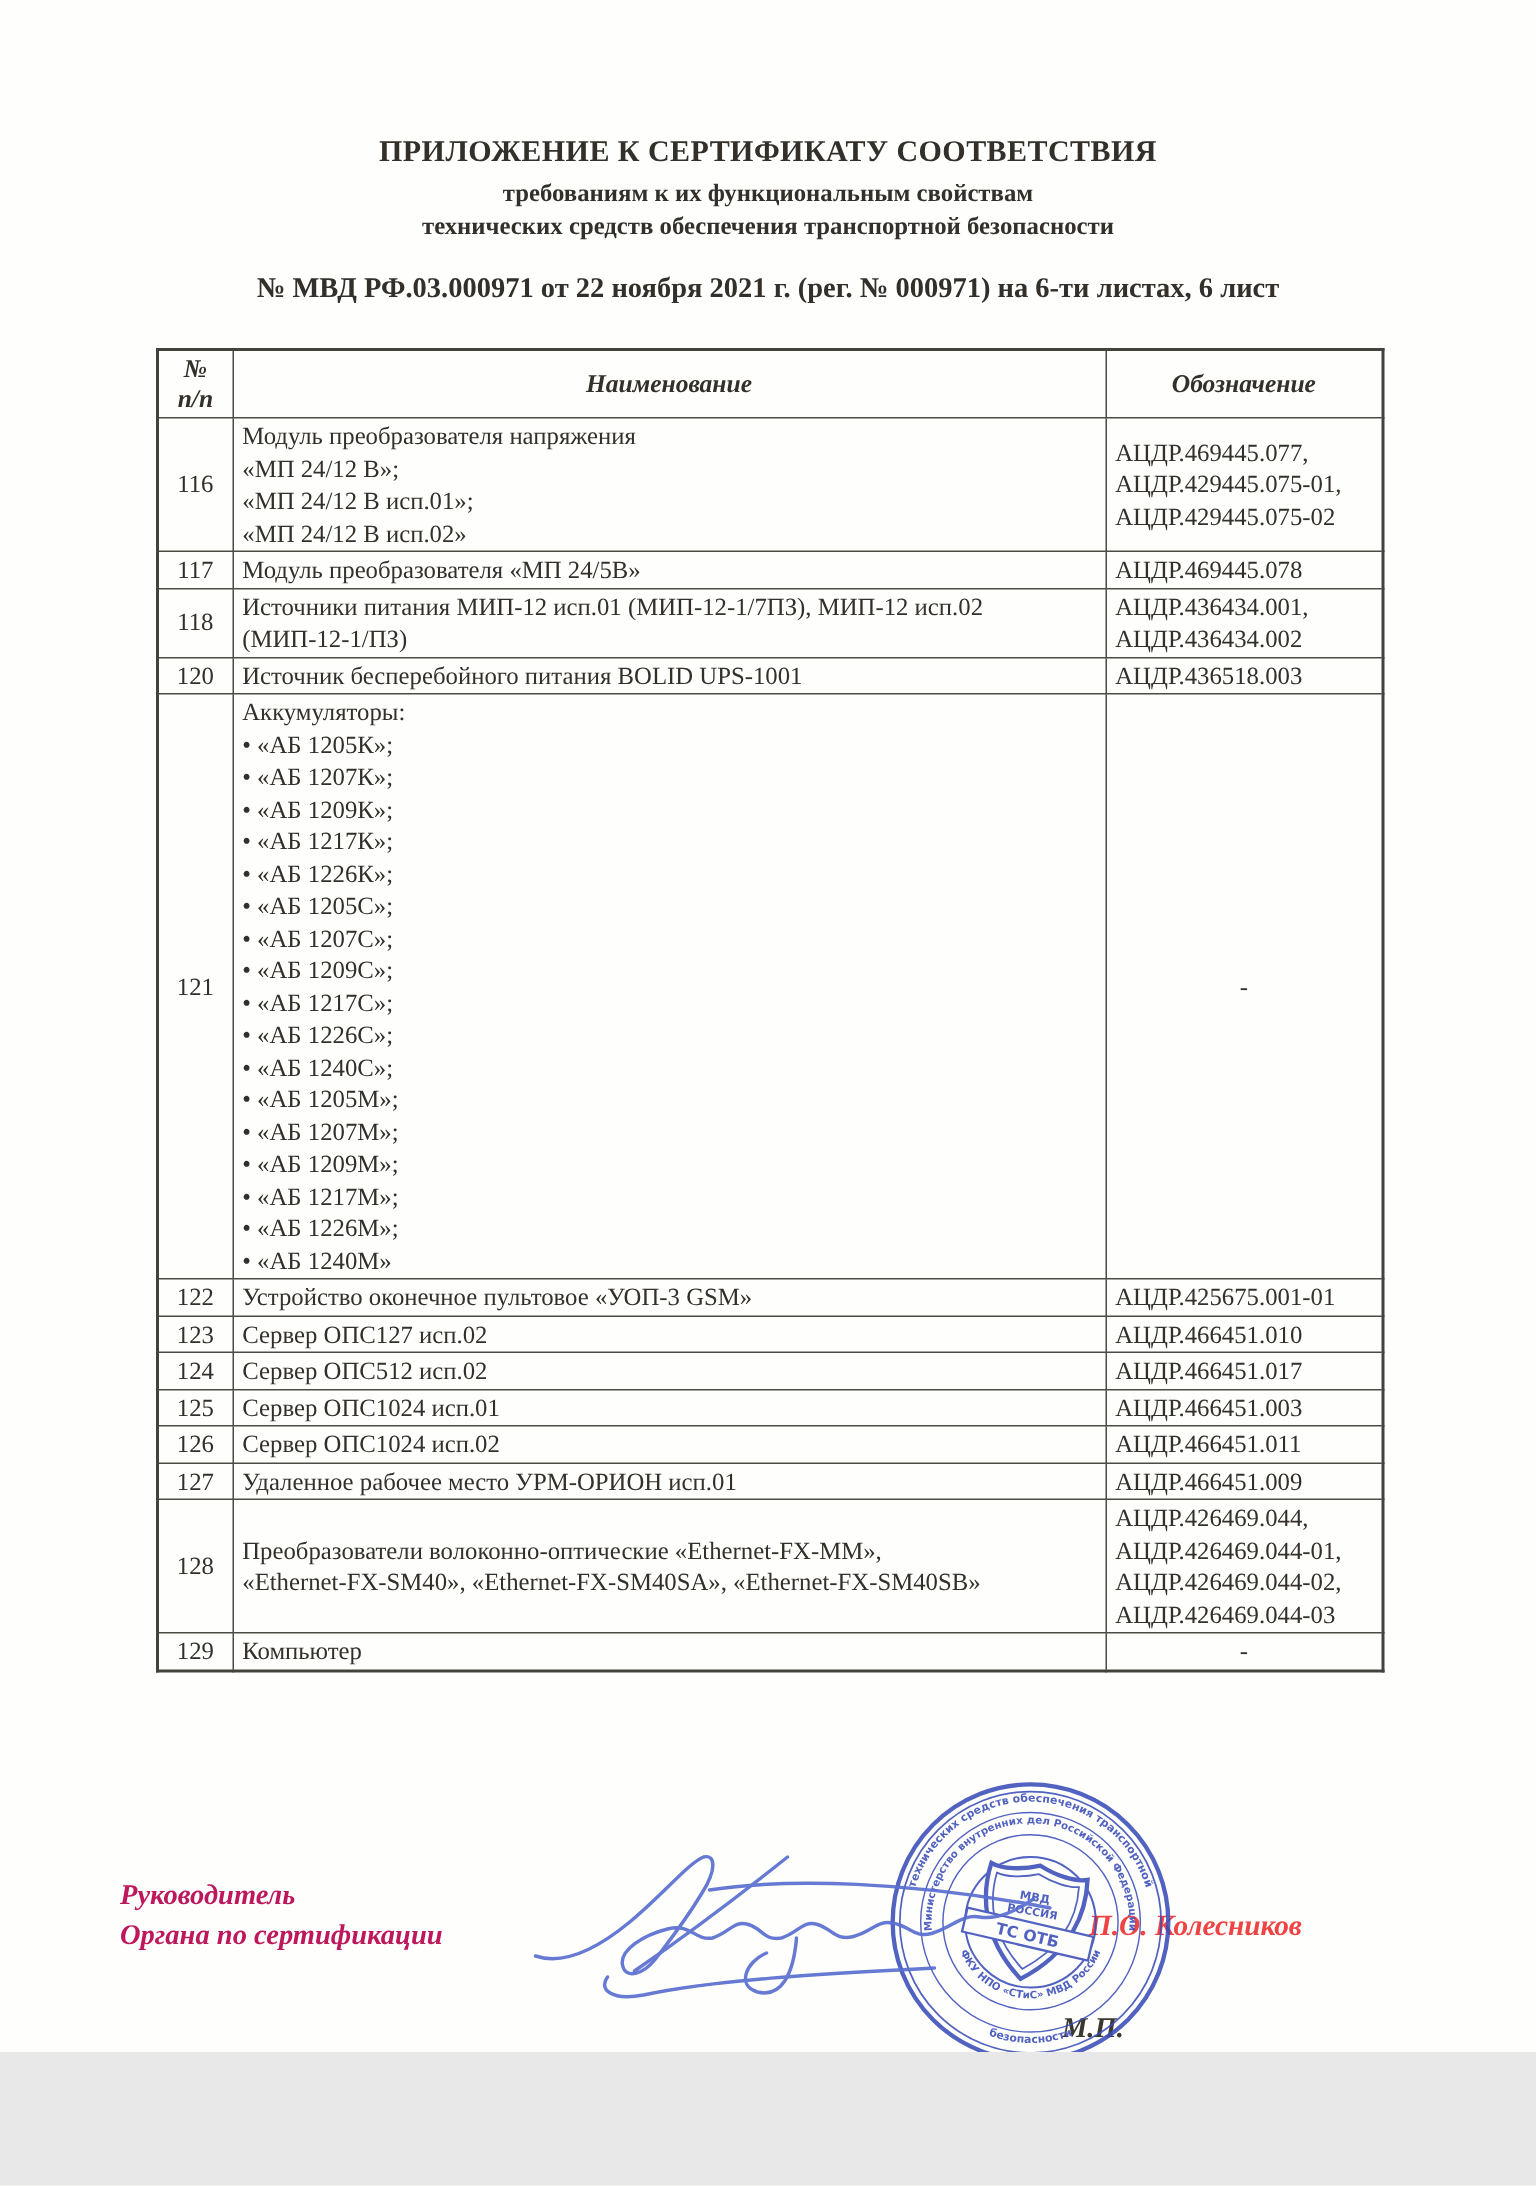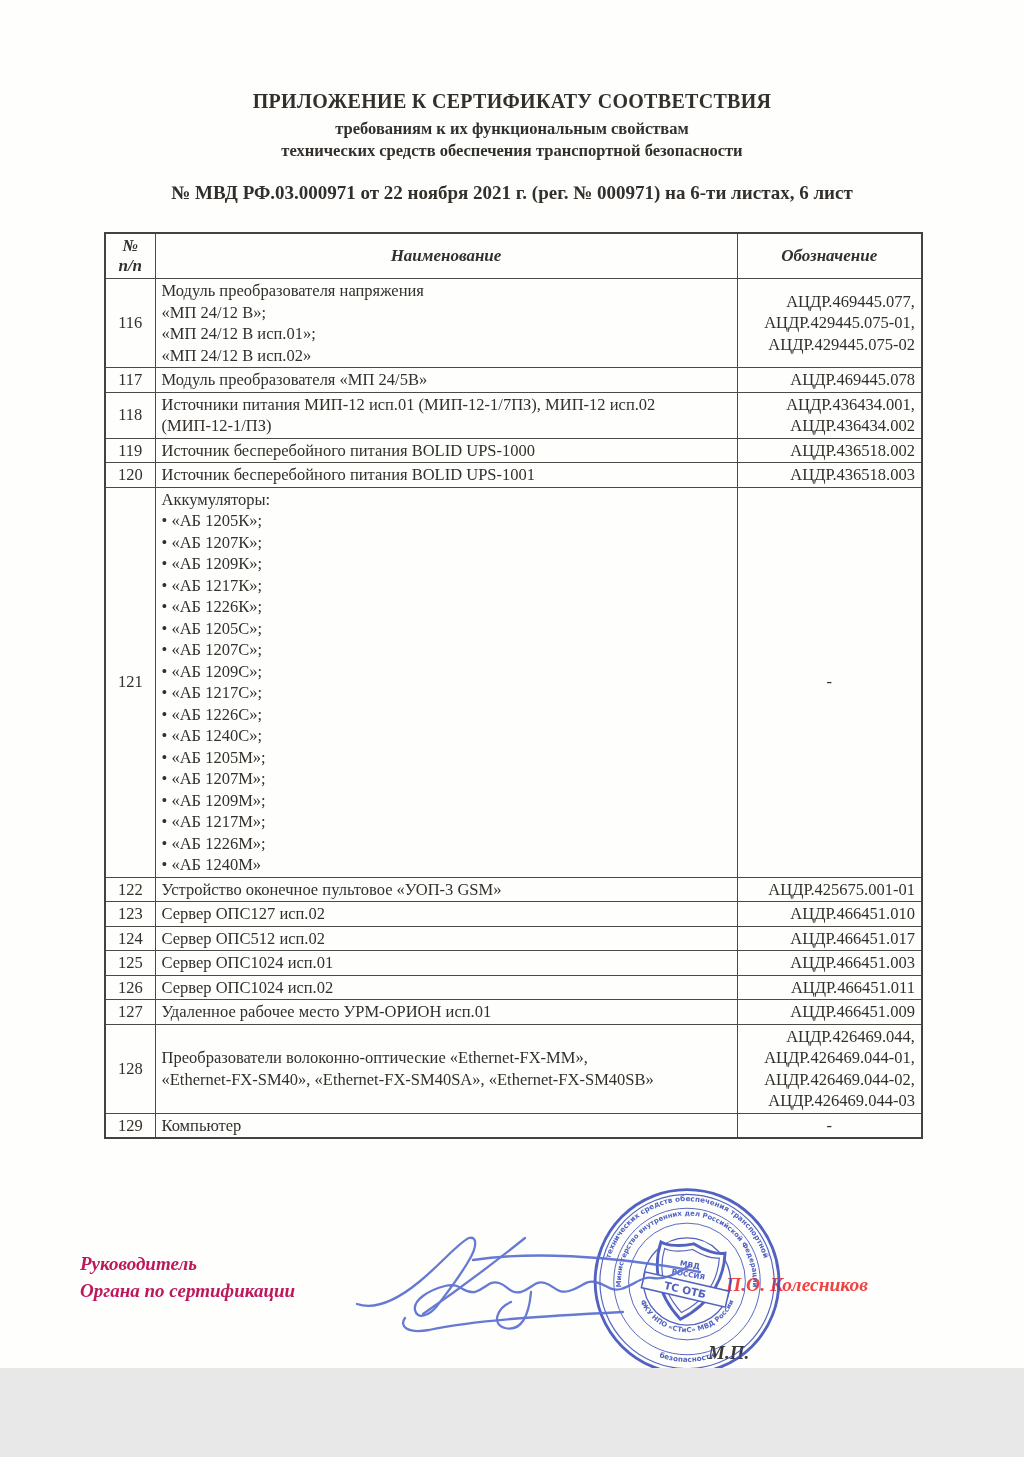--- a/index.html
+++ b/index.html
@@ -24,21 +24,21 @@
   table.cert col.c-name{width:582px;}
   table.cert col.c-des{width:185px;}
   table.cert th,table.cert td{
     border:1.4px solid #4c4a45;padding:1px 6px;vertical-align:middle;
   }
   table.cert{border:2px solid #44423d;}
   th.h{font-weight:bold;font-style:italic;text-align:center;height:42px;
     font-size:17px;line-height:20px;}
   td.no{ text-align:center;vertical-align:middle;padding:1px 2px;}
   td.nm{ vertical-align:top;padding:2px 8px;}
-  td.ds{ text-align:right;vertical-align:middle;padding:2px 4px 2px 9px;}
+  td.ds{ text-align:left;vertical-align:middle;padding:2px 4px 2px 9px;}
   td.ds.dash{text-align:center;}
   
   .sign-role{position:absolute;left:80px;top:1250px;
     font-size:19px;font-weight:bold;font-style:italic;line-height:27px;color:#be185d;}
   .signer{position:absolute;left:726px;top:1274px;
     font-size:19.5px;font-weight:bold;font-style:italic;color:#ef4444;z-index:1;}
   .mp{position:absolute;left:708px;top:1342px;
     font-size:19px;font-weight:bold;font-style:italic;color:#3b3831;z-index:1;}
   .stamp-svg{position:absolute;left:583px;top:1181px;width:208px;height:201px;
     opacity:.88;z-index:2;}
@@ -99,29 +99,20 @@
         </tr>
         <tr>
           <td class="no">118</td>
           <td class="nm">
             <div>Источники питания МИП-12 исп.01 (МИП-12-1/7ПЗ), МИП-12 исп.02</div>
             <div>(МИП-12-1/ПЗ)</div>
           </td>
           <td class="ds">
             <div>АЦДР.436434.001,</div>
             <div>АЦДР.436434.002</div>
-          </td>
-        </tr>
-        <tr>
-          <td class="no">119</td>
-          <td class="nm">
-            <div>Источник бесперебойного питания BOLID UPS-1000</div>
-          </td>
-          <td class="ds">
-            <div>АЦДР.436518.002</div>
           </td>
         </tr>
         <tr>
           <td class="no">120</td>
           <td class="nm">
             <div>Источник бесперебойного питания BOLID UPS-1001</div>
           </td>
           <td class="ds">
             <div>АЦДР.436518.003</div>
           </td>

